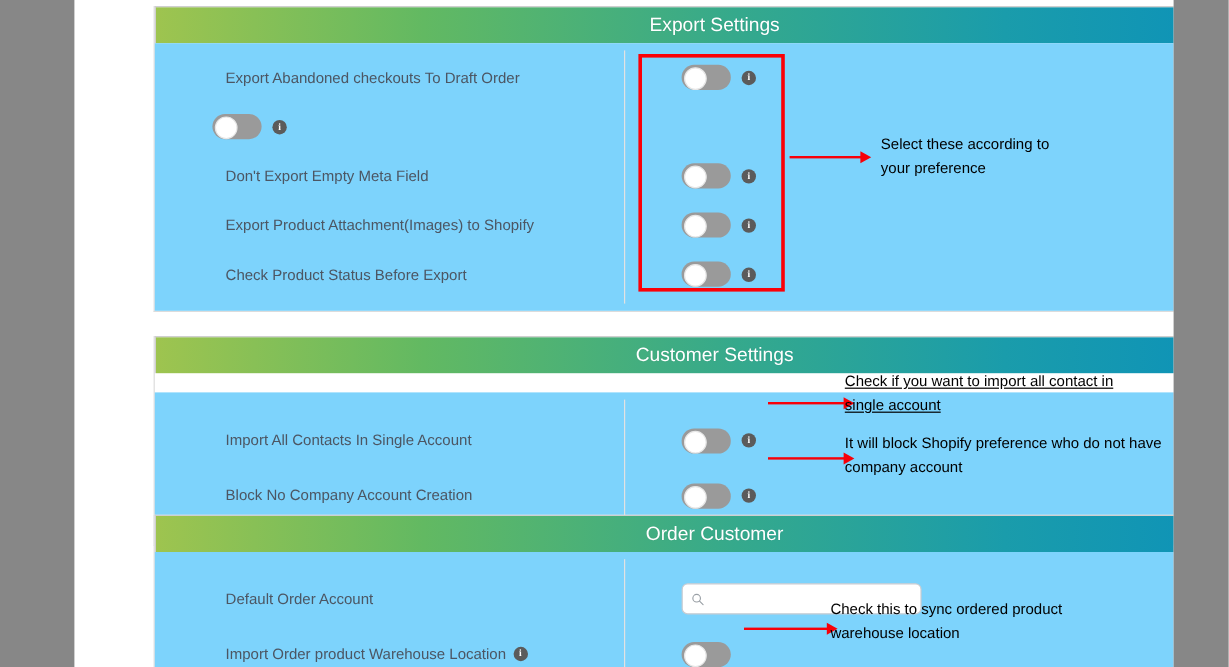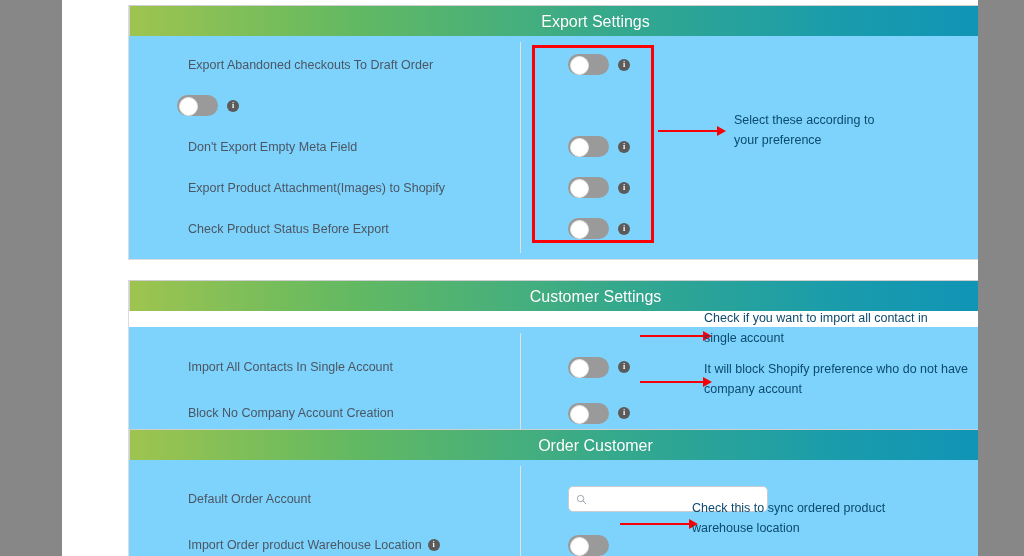--- a/index.html
+++ b/index.html
@@ -144,21 +144,21 @@
   
   .red-rect {
     position: absolute;
     border: 3px solid #fb0007;
     pointer-events: none;
   }
 
   
   .annot {
     position: absolute;
-    color: #0c4a6e;
+    color: #000000;
     font-size: 12.5px;
     line-height: 20px;
     white-space: pre-line;
   }
   .arrow {
     position: absolute;
     height: 10px;
   }
   .arrow .shaft {
     position: absolute;
@@ -302,21 +302,21 @@
     <div class="shaft" style="width:60px;"></div>
       <div class="head"></div>
   </div>
   <div class="annot" style="left:672px; top:110px; width:200px;">Select these according to
 your preference</div>
 
   <div class="arrow" style="left:578px; top:331px; width:72px;">
     <div class="shaft" style="width:64px;"></div>
       <div class="head"></div>
   </div>
-  <div class="annot" style="left:642px; top:308px; width:260px;">Check if you want to import all contact in
+  <div class="annot" style="left:642px; top:308px; width:260px;text-decoration:underline;">Check if you want to import all contact in
 single account</div>
 
   <div class="arrow" style="left:578px; top:377px; width:72px;">
     <div class="shaft" style="width:64px;"></div>
       <div class="head"></div>
   </div>
   <div class="annot" style="left:642px; top:359px; width:300px;">It will block Shopify preference who do not have
 company account</div>
 
   <div class="arrow" style="left:558px; top:519px; width:78px;">

